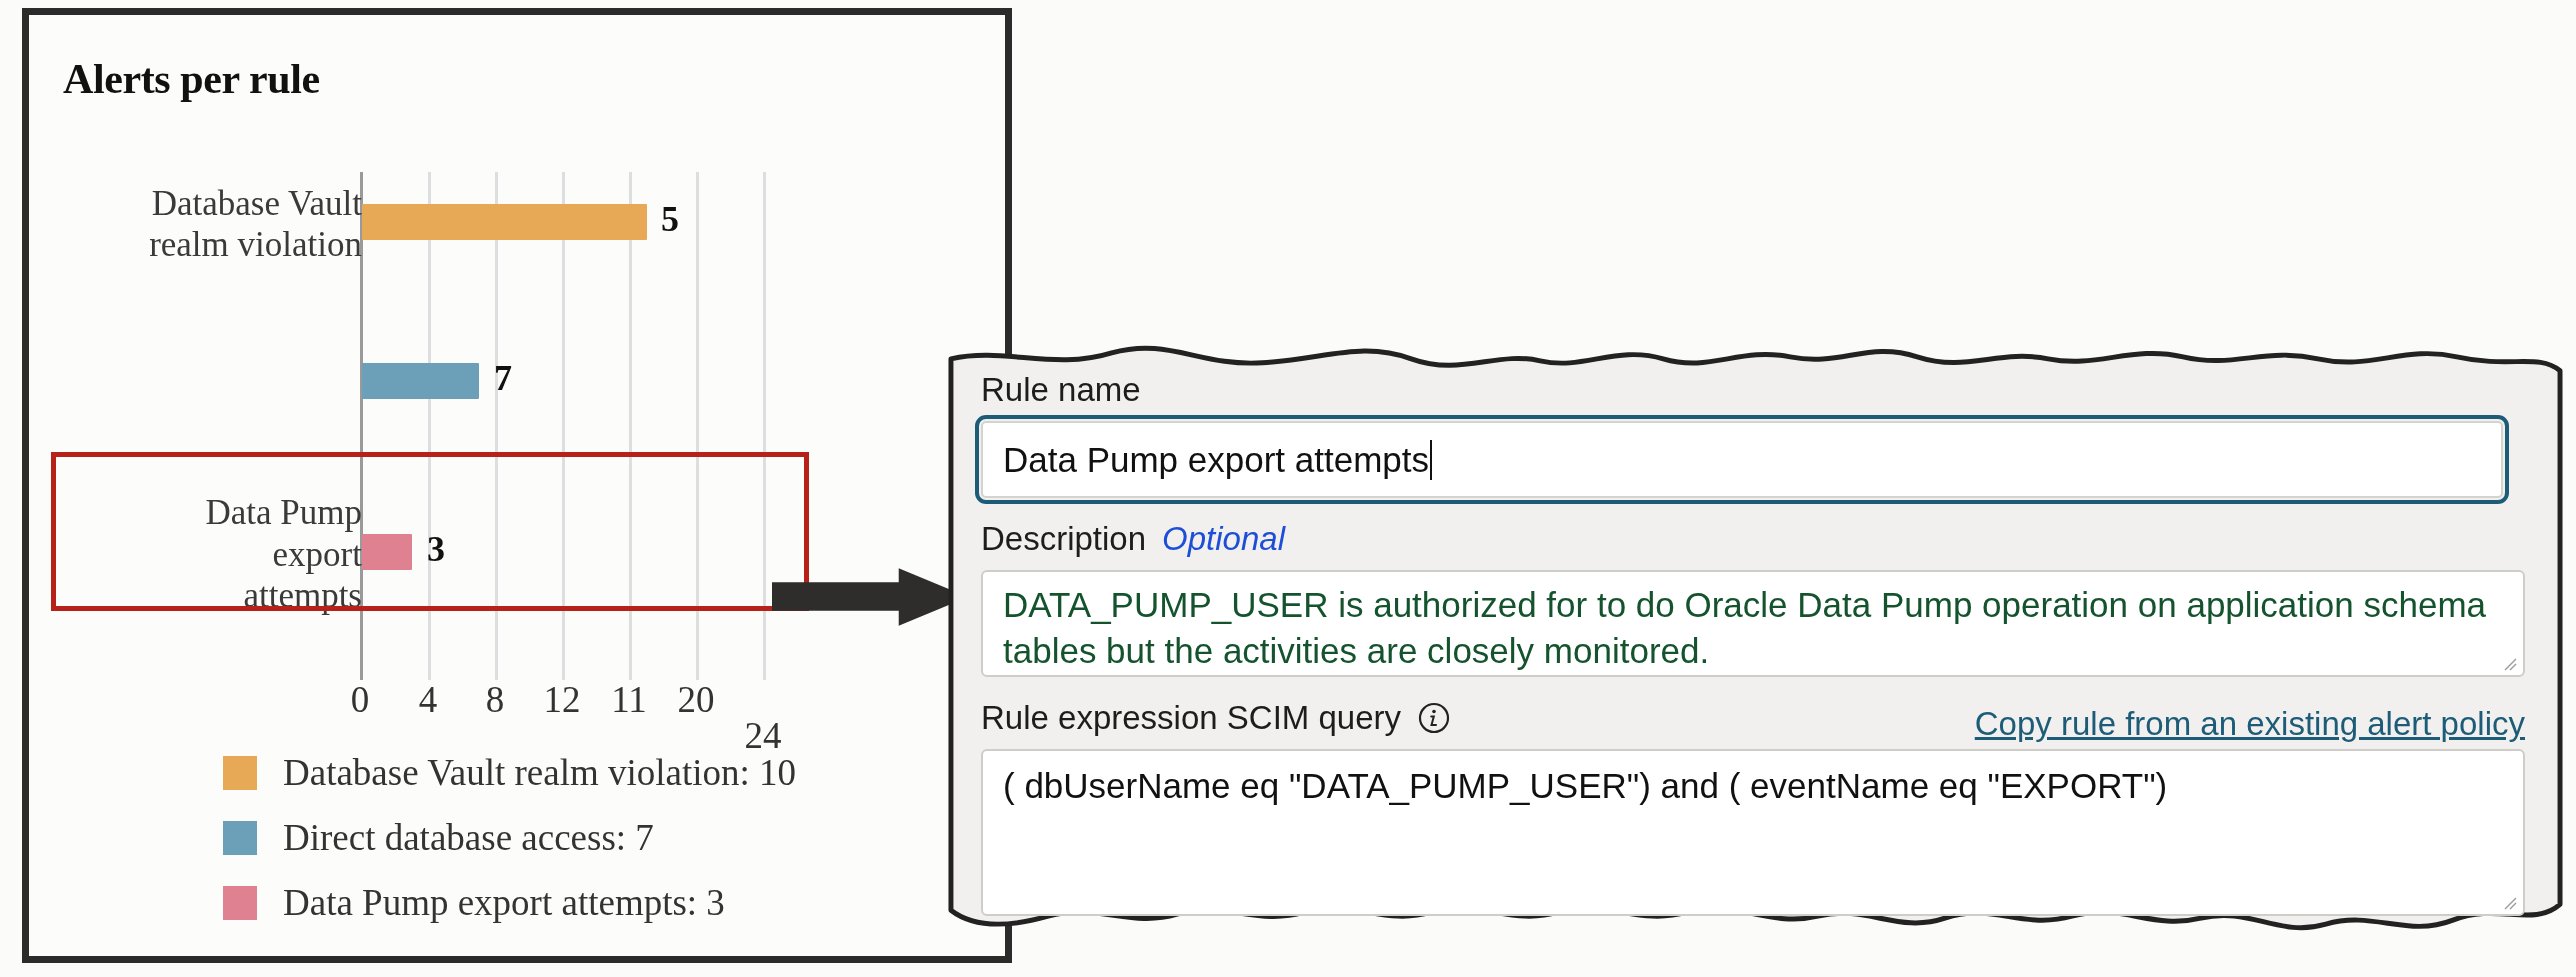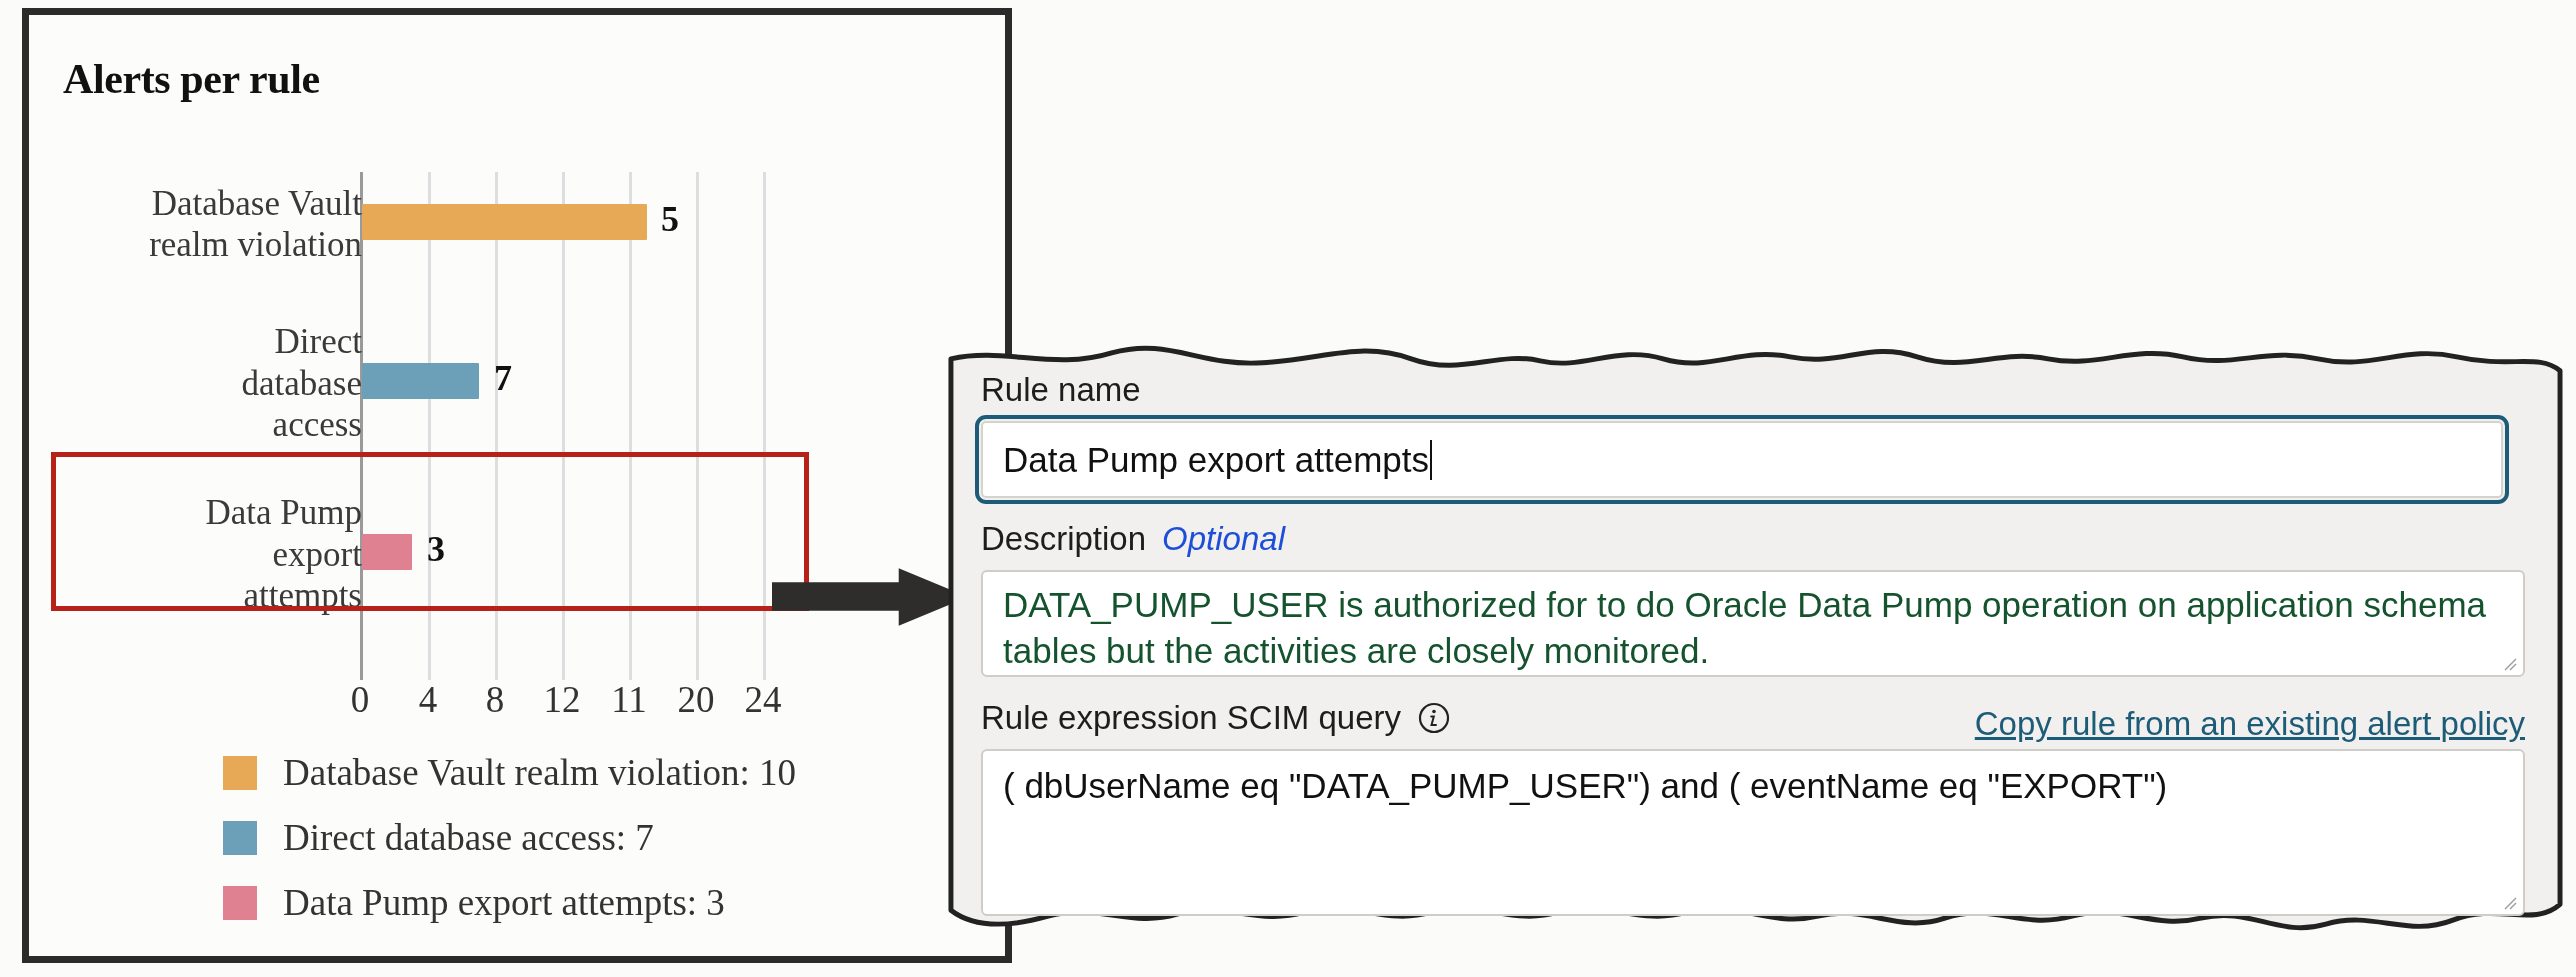--- a/index.html
+++ b/index.html
@@ -119,40 +119,39 @@
       <div class="gridline" style="left: 466px;"></div>
       <div class="gridline" style="left: 399px;"></div>
       <div class="gridline axis0" style="left: 331px;"></div>
 
     <div class="row" style="top: 0px;">
         <div class="cat-label" style="top: 29px;">Database Vault<br>realm violation</div>
         <div class="bar" style="left: 333px; top: 50px; width: 285px; background: rgb(232, 169, 87);"></div>
         <div class="bar-value" style="left: 632px; top: 44px;">5</div>
       </div>
       <div class="row" style="top: 159px;">
-        <div class="cat-label" style="top: 8.4px;">Direct<br>database<br>access</div>
         <div class="bar" style="left: 333px; top: 50px; width: 117px; background: rgb(108, 159, 184);"></div>
         <div class="bar-value" style="left: 465px; top: 44px;">7</div>
       </div>
       <div class="row" style="top: 330px;">
         <div class="cat-label" style="top: 8.4px;">Data Pump<br>export<br>attempts</div>
         <div class="bar" style="left: 333px; top: 50px; width: 50px; background: rgb(223, 129, 144);"></div>
         <div class="bar-value" style="left: 398px; top: 44px;">3</div>
       </div>
       <div id="highlight-box" style="left: 22px; top: 298px; width: 758px; height: 159px;"></div>
   </div>
 
   <div id="xaxis">
       <div class="xtick" style="left: 331px;">0</div>
       <div class="xtick" style="left: 399px;">4</div>
       <div class="xtick" style="left: 466px;">8</div>
       <div class="xtick" style="left: 533px;">12</div>
       <div class="xtick" style="left: 600px;">11</div>
       <div class="xtick" style="left: 667px;">20</div>
-      <div class="xtick" style="left: 734px;">24</div>
+      <div class="xtick" style="left: 734px; margin-top: 36px;">24</div>
     </div>
 
   <div id="legend">
       <div class="legend-row">
         <span class="legend-swatch" style="background: rgb(232, 169, 87);"></span>
         <span class="legend-text">Database Vault realm violation: 10</span>
       </div>
       <div class="legend-row">
         <span class="legend-swatch" style="background: rgb(108, 159, 184);"></span>
         <span class="legend-text">Direct database access: 7</span>

